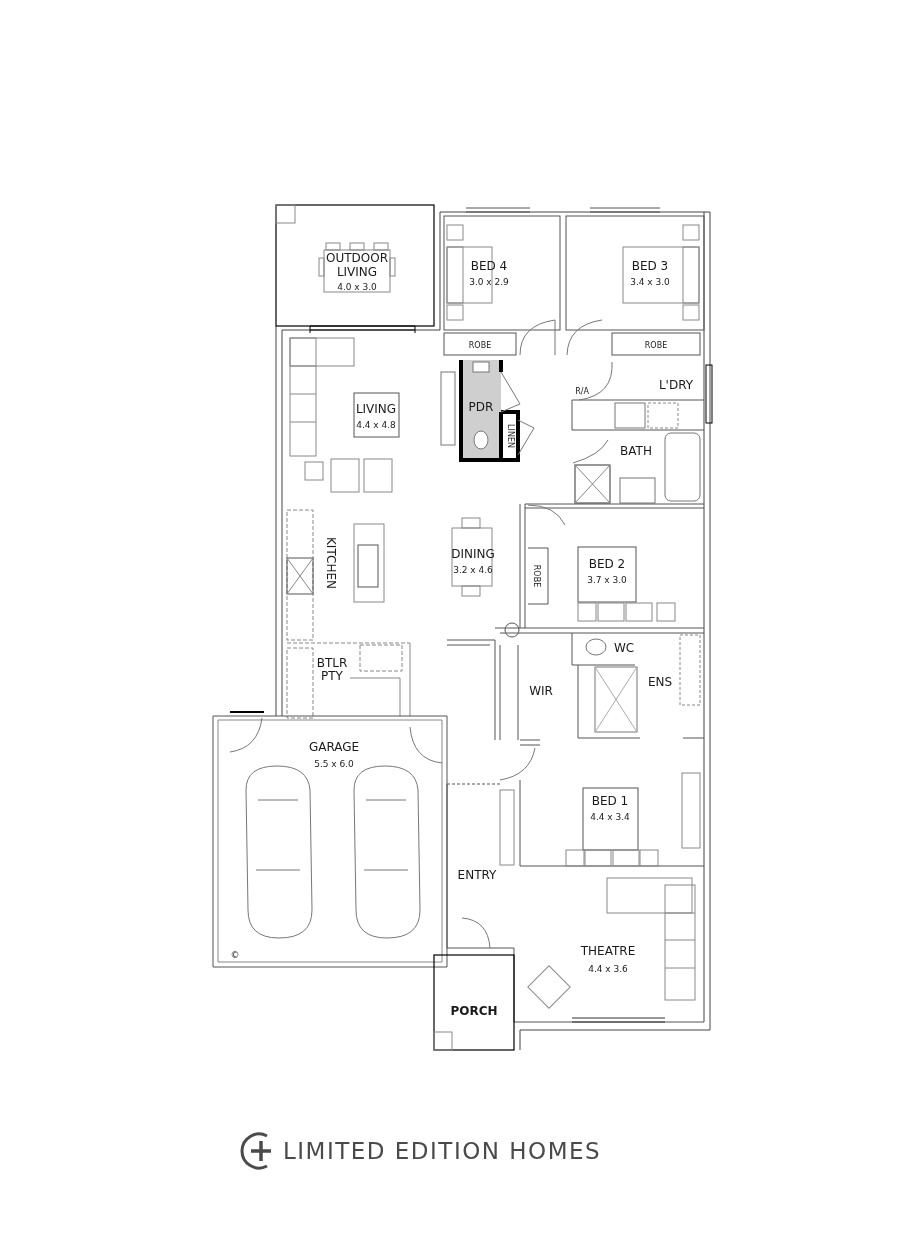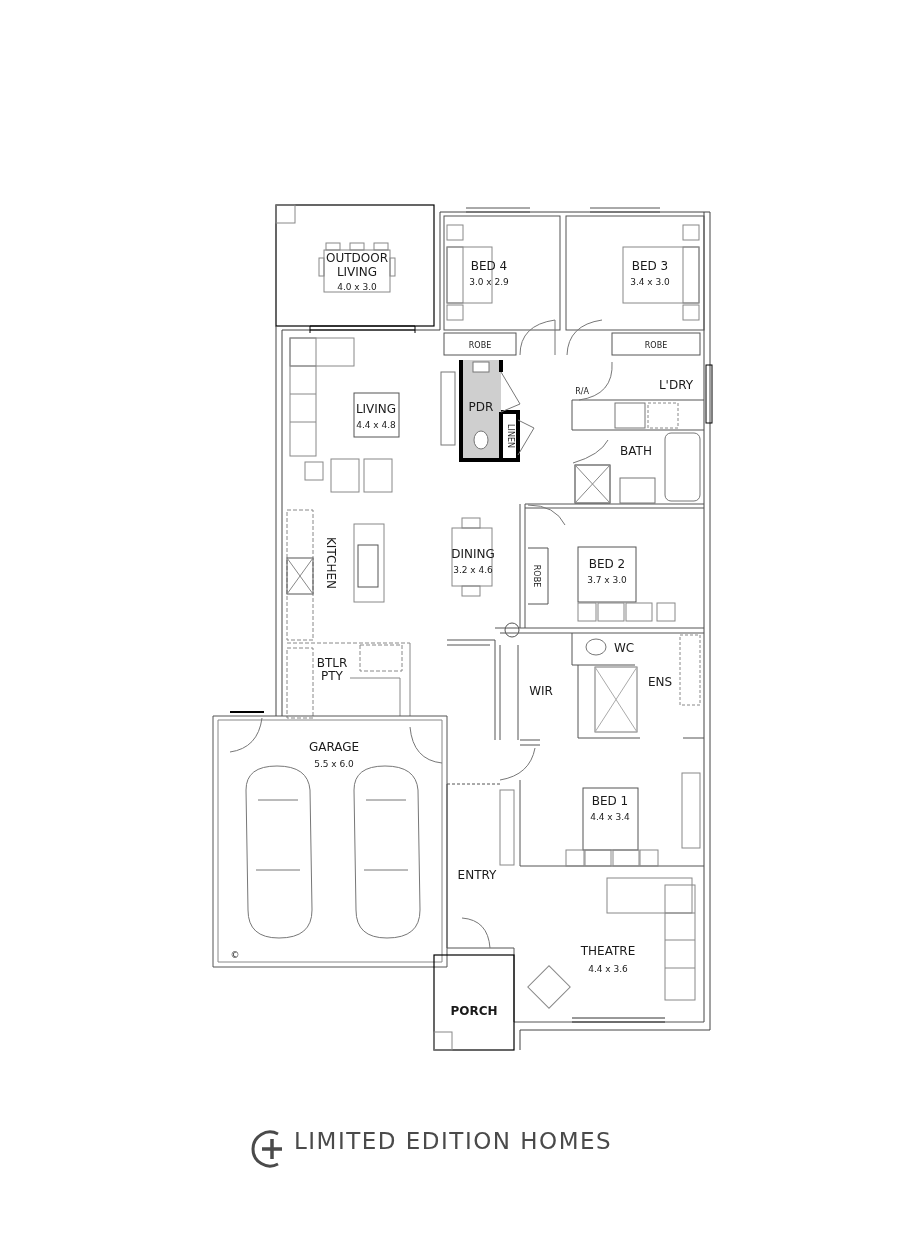--- a/index.html
+++ b/index.html
@@ -2,21 +2,21 @@
 <html><head>
 <meta charset="utf-8">
 <style>
   html, body { margin: 0; padding: 0; background: #ffffff; }
   body { width: 901px; height: 1245px; position: relative; overflow: hidden; font-family: "DejaVu Sans", sans-serif; }
   #plan { position: absolute; left: 0; top: 0; }
   .lbl { font-family: "DejaVu Sans", sans-serif; fill: #1a1a1a; }
   .room { font-size: 12px; }
   .dim { font-size: 9px; }
   .small { font-size: 8px; }
-  .logo { position: absolute; left: 248px; top: 1128px; height: 46px; display: flex; align-items: flex-start; }
+  .logo { position: absolute; left: 237px; top: 1128px; height: 46px; display: flex; align-items: center; }
   .logo-text { font-family: "DejaVu Sans", sans-serif; font-size: 23px; letter-spacing: 1.5px; color: #4a4a4a; margin-left: 4px; }
 </style>
 </head>
 <body>
 
 <svg id="plan" width="901" height="1245" viewBox="0 0 901 1245" xmlns="http://www.w3.org/2000/svg">
   <g fill="none" stroke="#555" stroke-width="1">
 
     <g>
       <rect x="276" y="205" width="158" height="121" stroke="#000" stroke-width="1.2"></rect>

